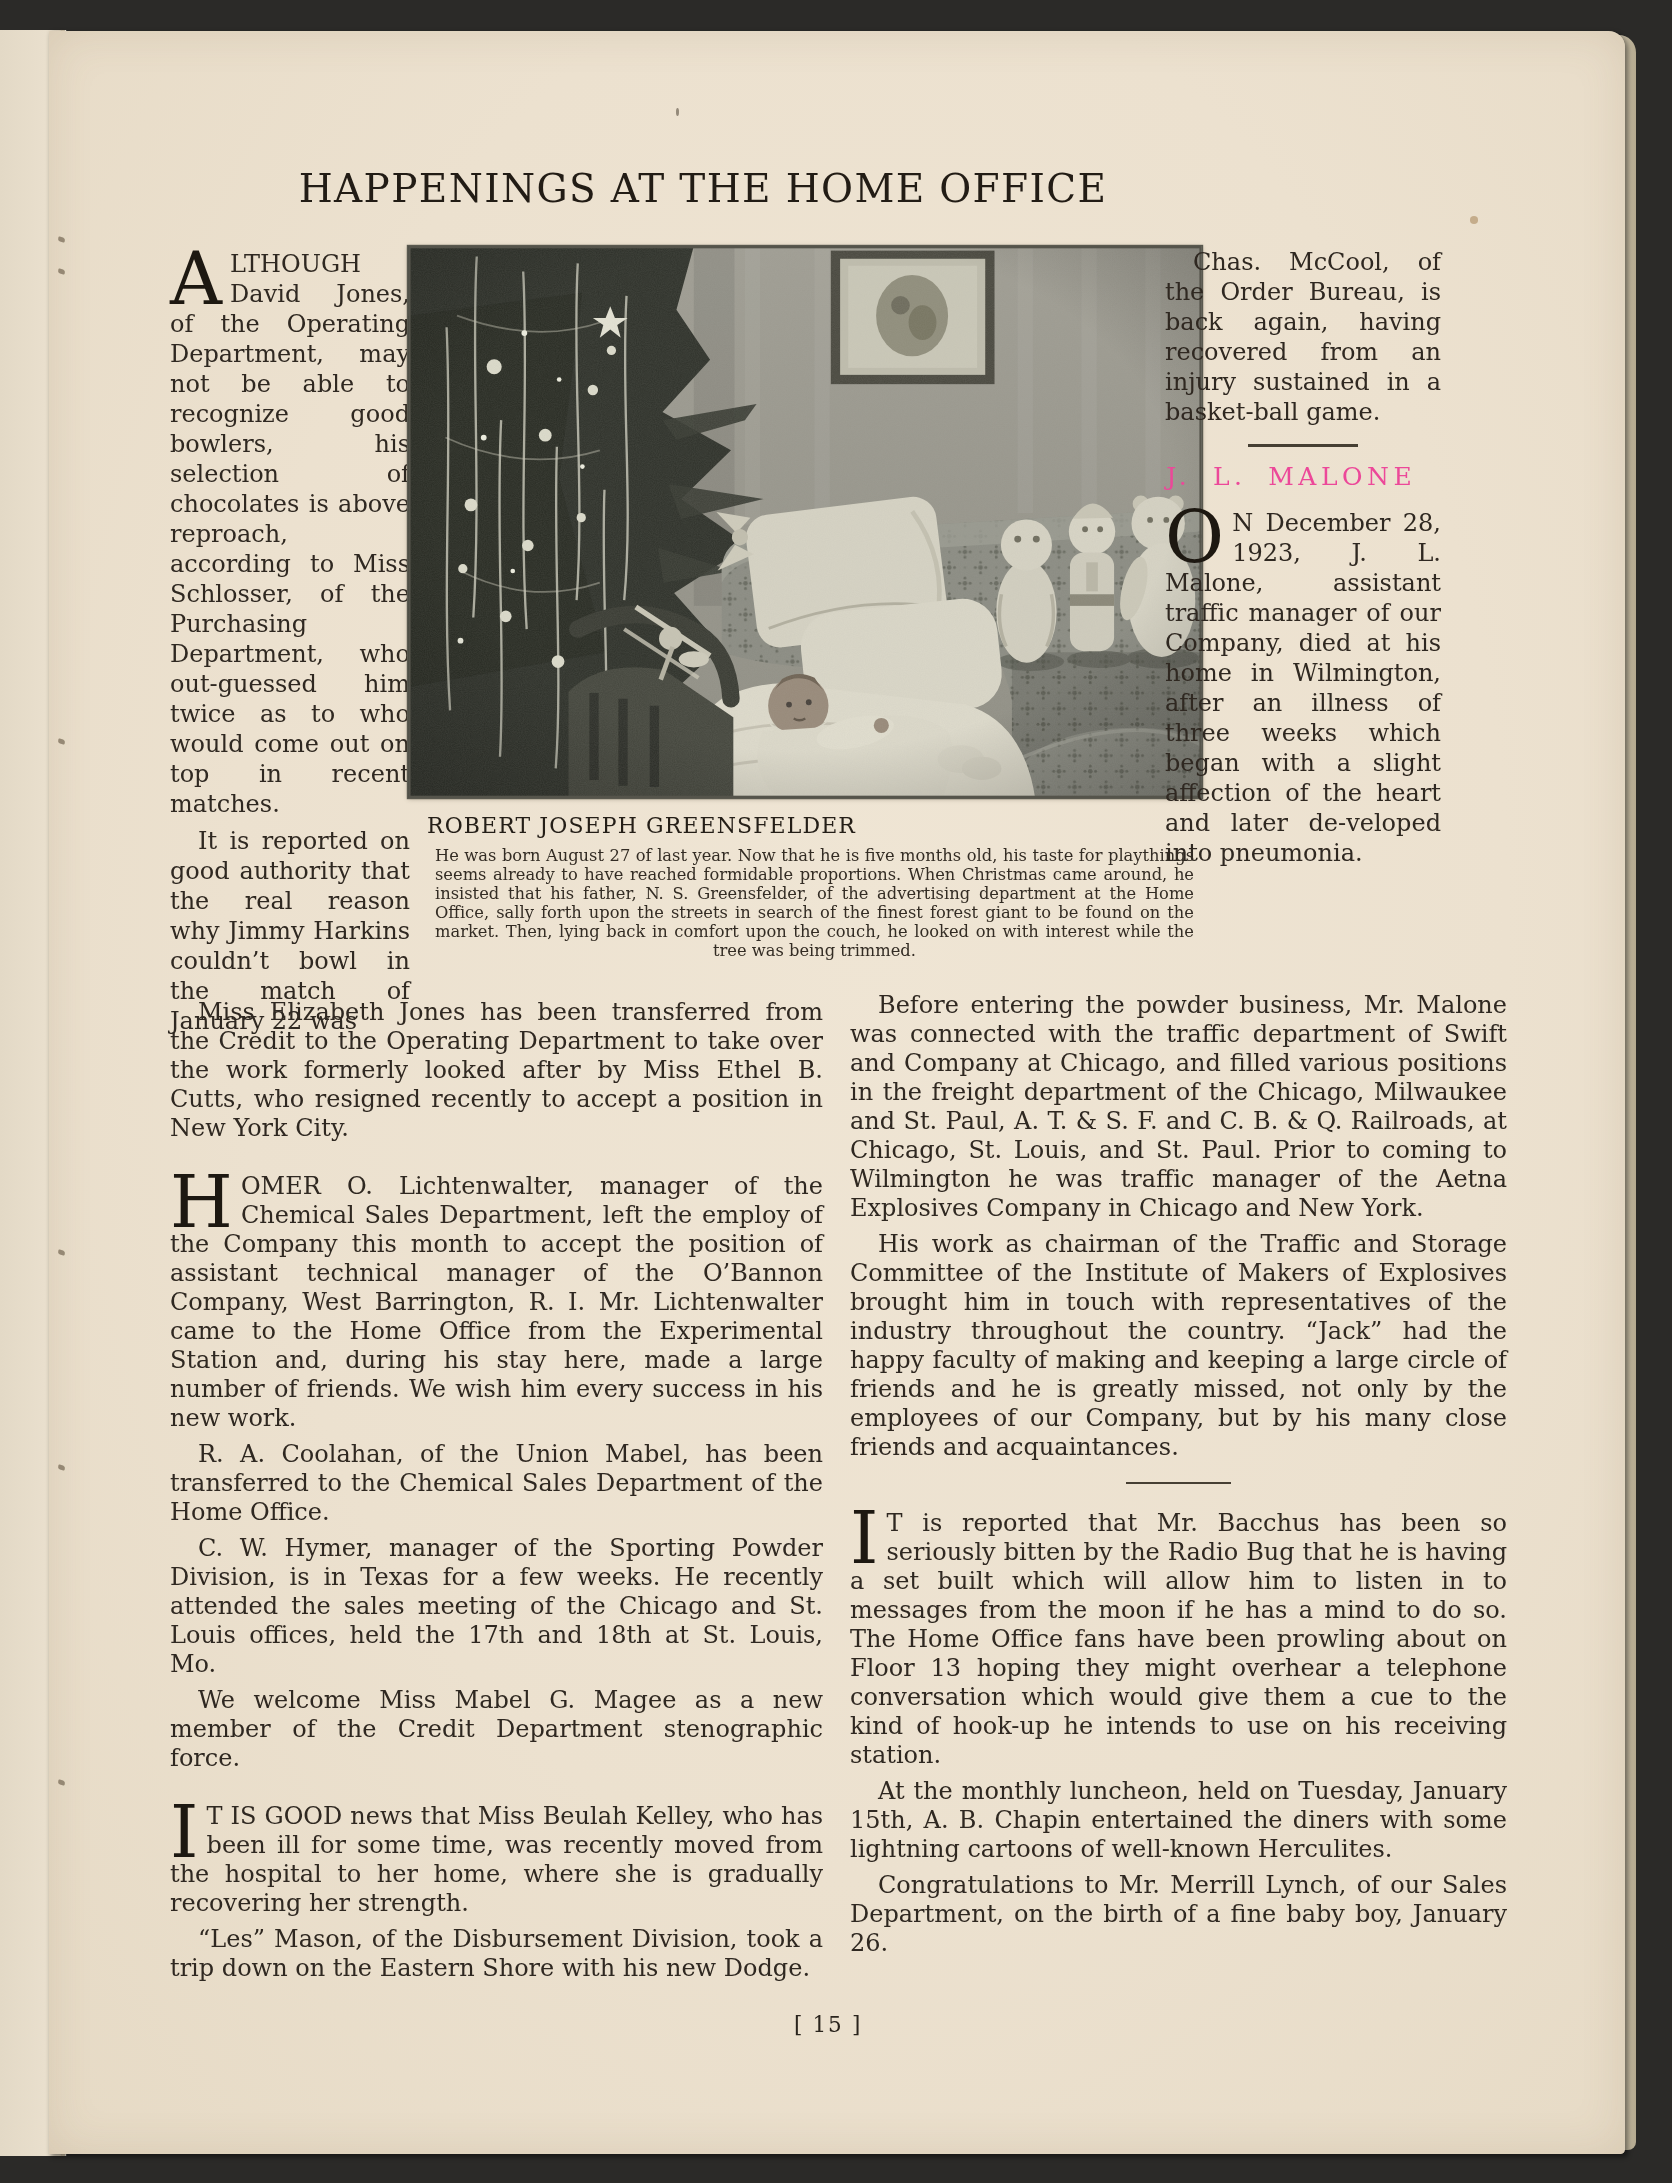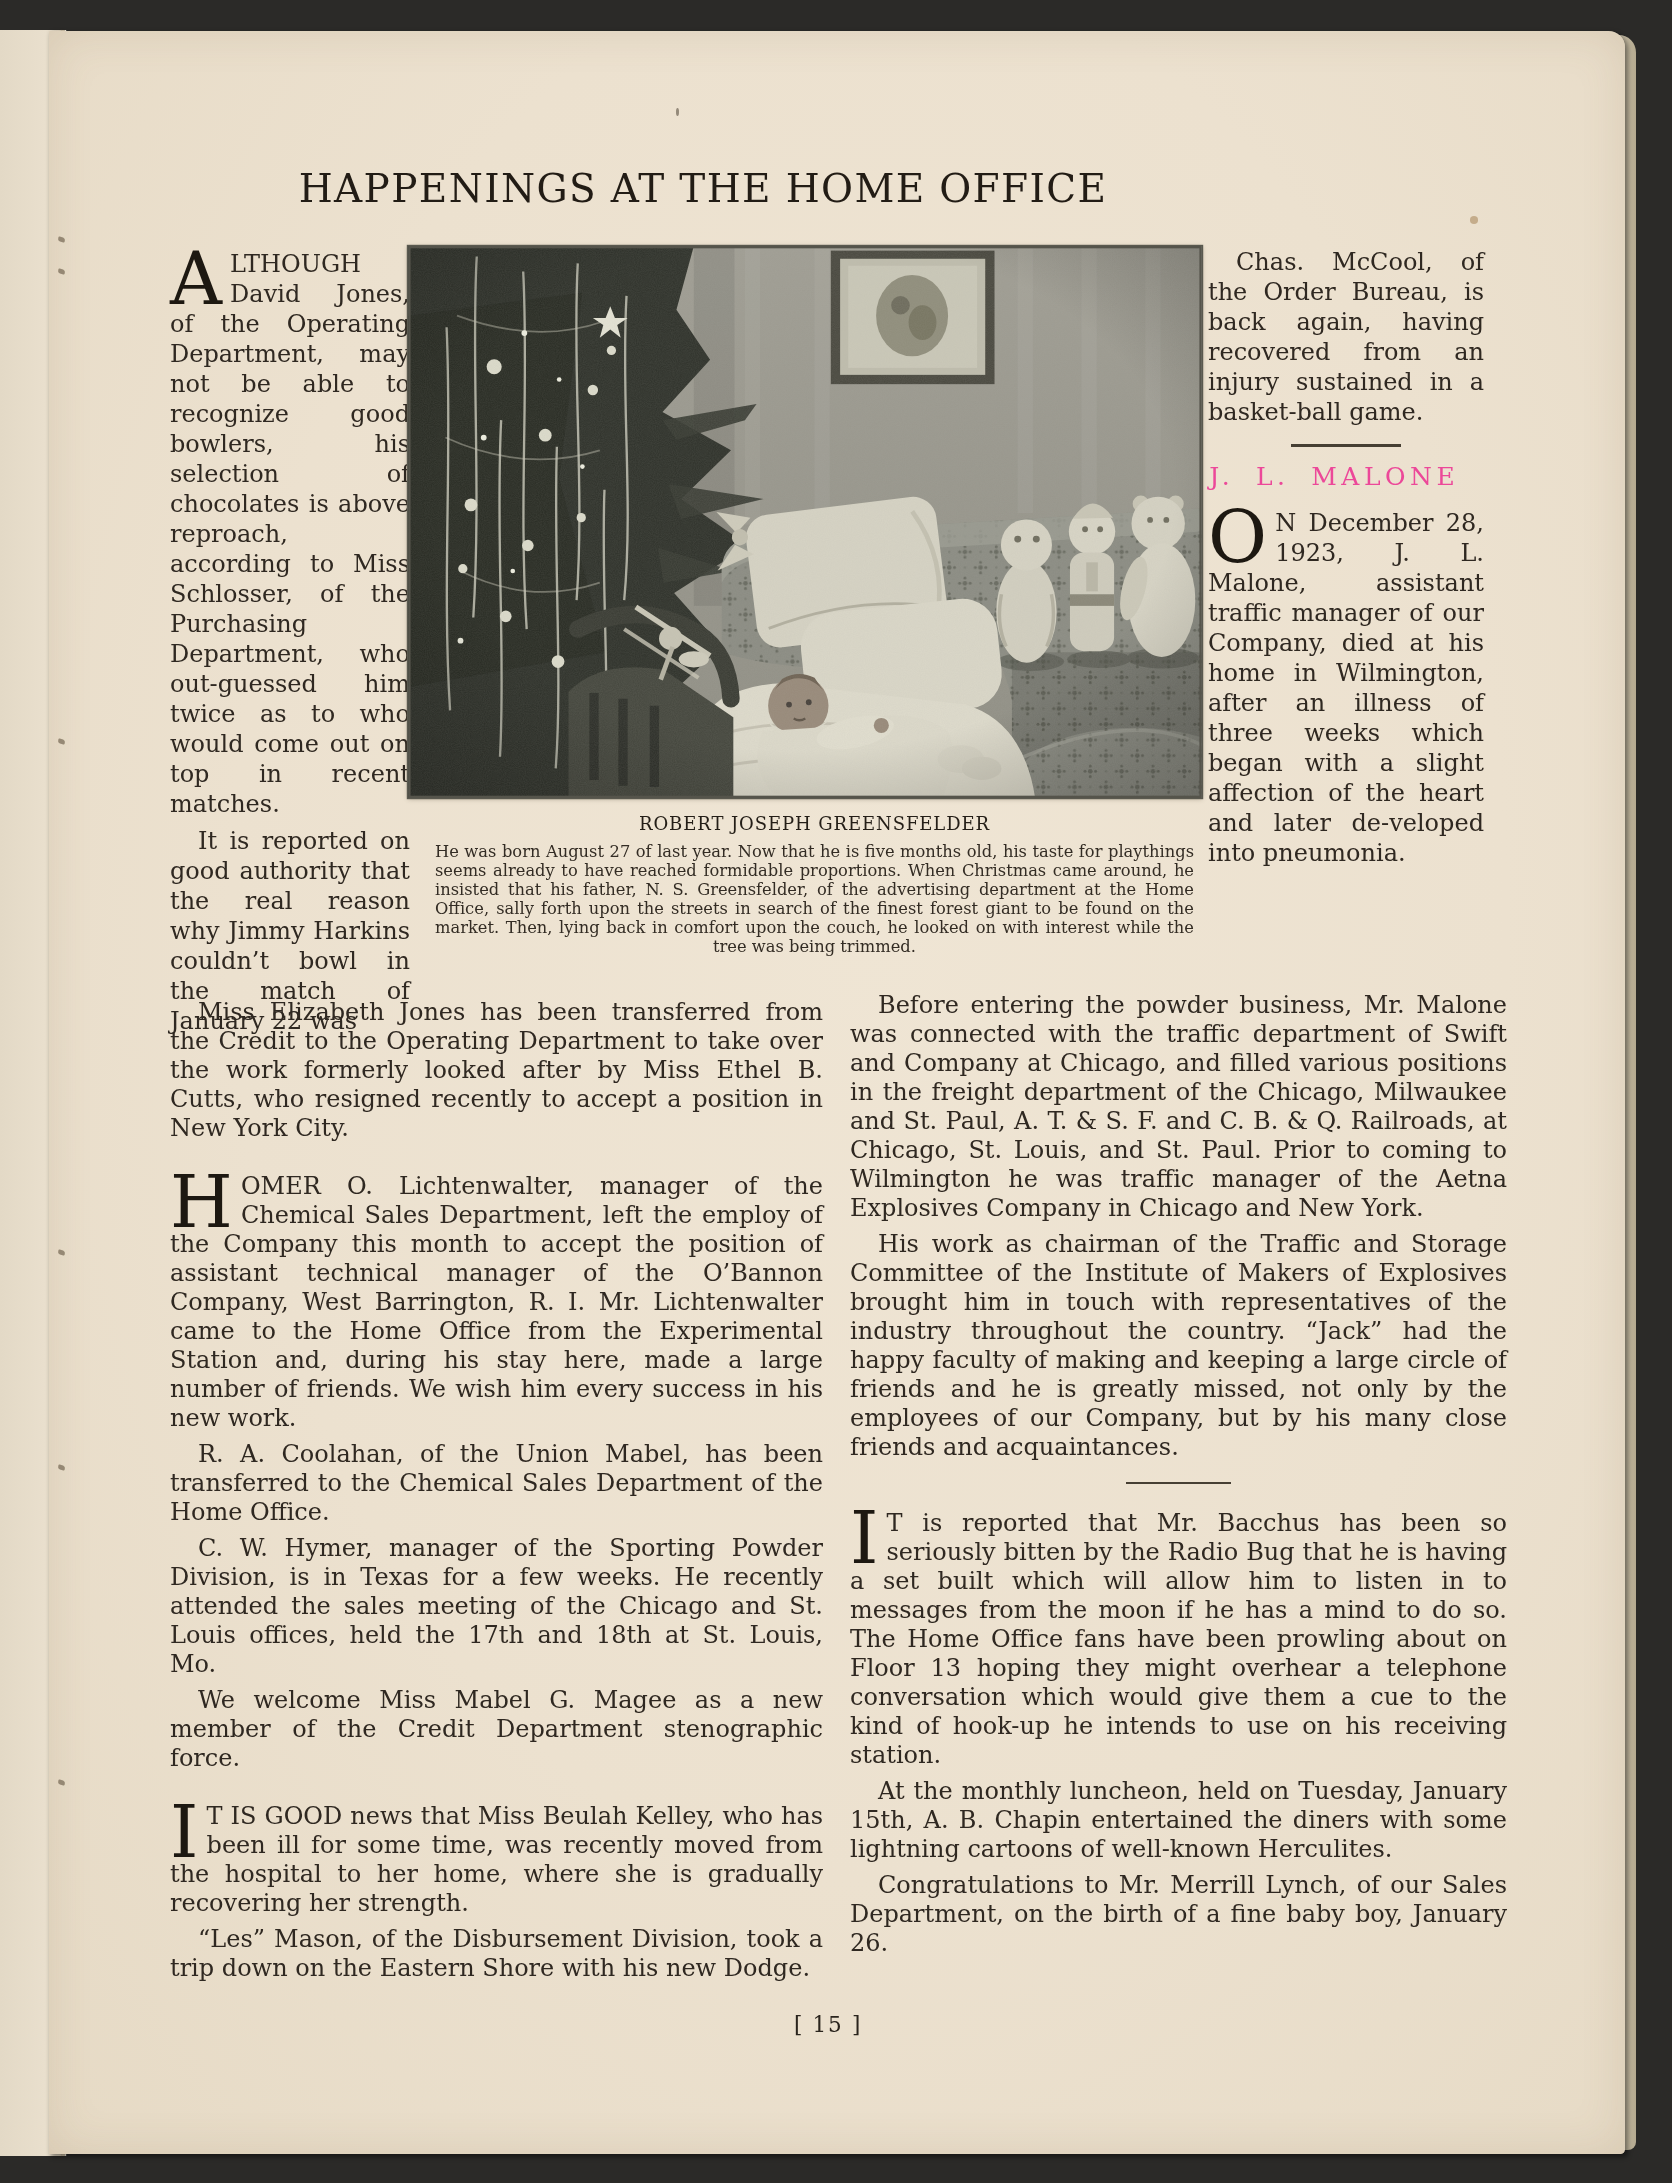--- a/index.html
+++ b/index.html
@@ -47,39 +47,39 @@
   .col p{margin:0;text-align:justify;font-size:24px;line-height:29px;}
   .narrow p{line-height:30px;}
   p.ind{text-indent:28px;}
   .mt{margin-top:7px !important;}
   .mts{margin-top:29px !important;}
   .dc{
     float:left;font-size:72px;line-height:53px;color:#1d1811;
     margin:3.5px 8.1px 0 0;
   }
   .colL{left:170px;top:249px;width:240px;}
-  .colR{left:1208px;top:247px;width:276px;}
+  .colR{left:1165px;top:247px;width:276px;}
   .colLM{left:170px;top:991px;width:653px;}
   .colRM{left:850px;top:991px;width:657px;}
   .rule{height:2.3px;background:#463f33;border:0;}
   .rule-narrow{width:110px;margin:17.4px auto 15px auto;}
   .rule-main{width:105px;margin:20px auto 24.4px auto;}
   .subhead{
     margin:0 0 17.4px 1.2px;font-size:25px;font-weight:normal;
     letter-spacing:.18em;word-spacing:9.3px;color:#ec4899;
   }
   
   .photo{
     position:absolute;left:408px;top:246px;width:794px;height:552px;margin:0;
     box-shadow:0 0 0 1.2px #5a594f, 0 1.2px 4.6px rgba(60,45,25,.35);
     background:#96958b;
   }
   .caption{position:absolute;left:427px;top:813px;width:775px;}
   .caption-title{
-    text-align:center;font-size:18px;letter-spacing:.05em;color:#241e17;
+    font-size:22px;letter-spacing:.05em;color:#241e17;
     margin:0 0 8.1px 0;
   }
   .caption-body{
     margin:8px;font-size:16.3px;line-height:19px;text-align:justify;text-align-last:center;
     color:#332c24;
   }
   .pageno{
     position:absolute;left:170px;top:1996px;width:1316px;text-align:center;
     font-size:21.5px;letter-spacing:1.7px;color:#2a241d;margin-top:16px;
   }

